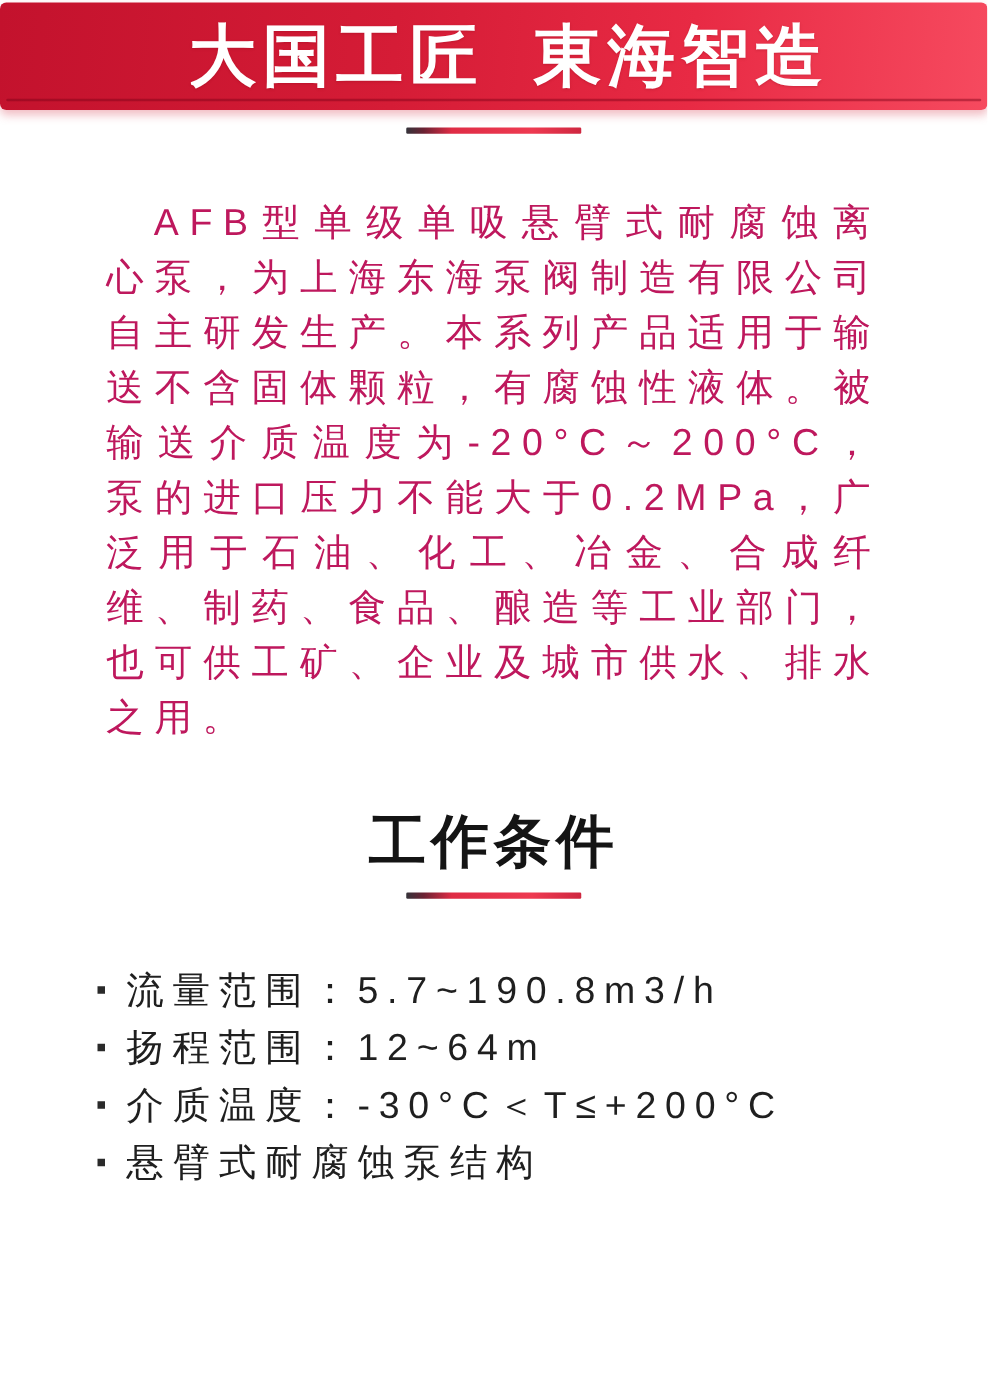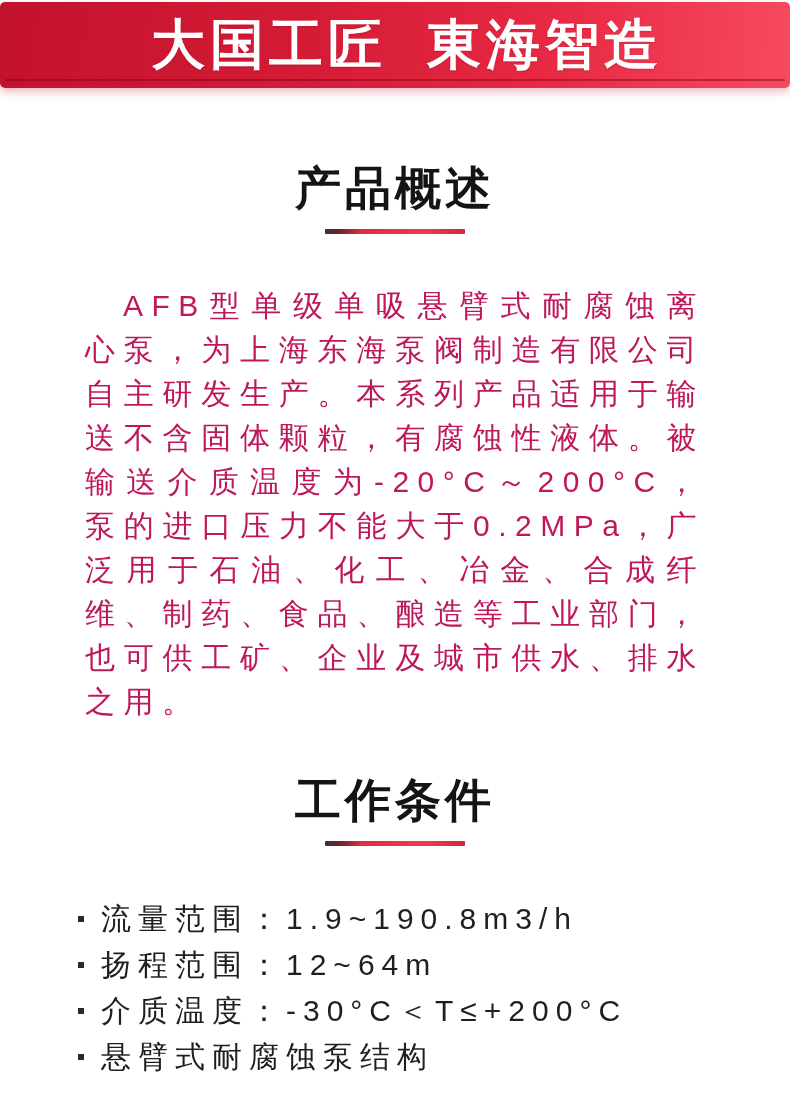--- a/index.html
+++ b/index.html
@@ -105,33 +105,32 @@
 <body>
 
 <div class="page">
 
   <div class="banner">
     <div class="banner-title">大国工匠  東海智造</div>
     <div class="banner-inner-line"></div>
   </div>
 
   <section class="overview">
-    <h2 class="section-title">产品概述</h2>
     <div class="title-underline"></div>
     <p class="paragraph">AFB型单级单吸悬臂式耐腐蚀离心泵，为上海东海泵阀制造有限公司自主研发生产。本系列产品适用于输送不含固体颗粒，有腐蚀性液体。被输送介质温度为-20°C～200°C，泵的进口压力不能大于0.2MPa，广泛用于石油、化工、冶金、合成纤维、制药、食品、酿造等工业部门，也可供工矿、企业及城市供水、排水之用。</p>
   </section>
 
   <section class="working">
     <h2 class="section-title">工作条件</h2>
     <div class="title-underline"></div>
 
     <ul class="spec-list">
       <li class="spec-item">
         <span class="bullet-dot"></span>
-        <span>流量范围：1.9~190.8m3/h</span>
+        <span>流量范围：5.7~190.8m3/h</span>
       </li>
       <li class="spec-item">
         <span class="bullet-dot"></span>
         <span>扬程范围：12~64m</span>
       </li>
       <li class="spec-item">
         <span class="bullet-dot"></span>
         <span>介质温度：-30°C＜T≤+200°C</span>
       </li>
       <li class="spec-item">

